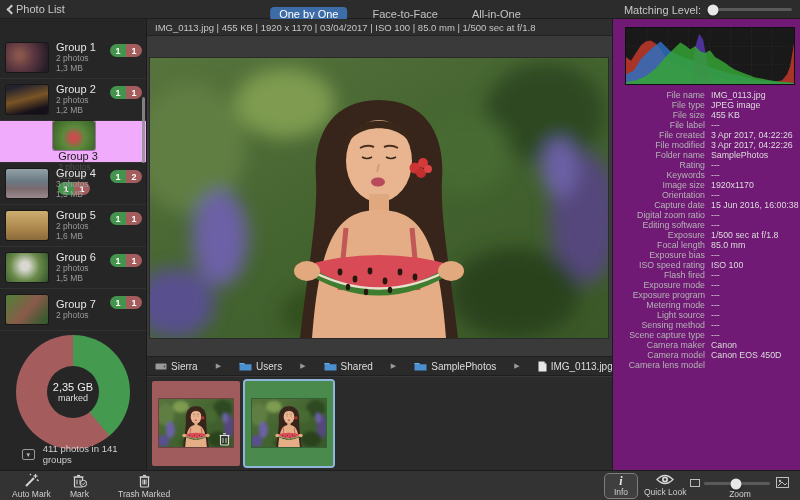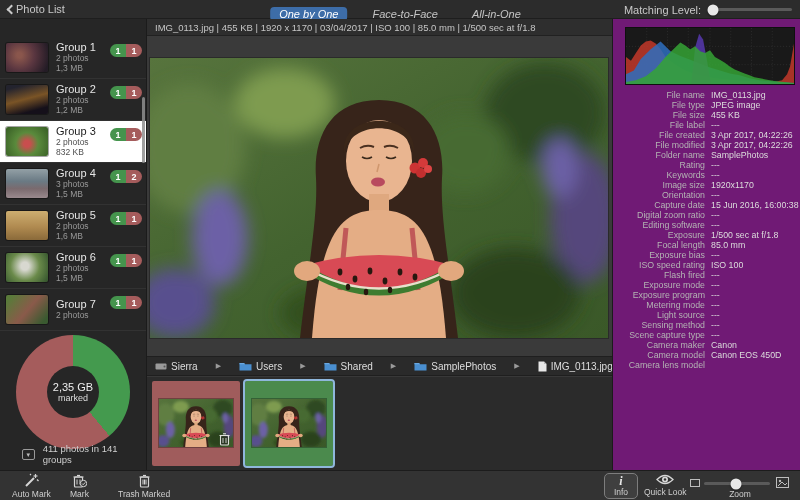--- a/index.html
+++ b/index.html
@@ -4,35 +4,35 @@
 <style>
   * { margin:0; padding:0; box-sizing:border-box; }
   html,body { background:#222; }
   body { font-family:"Liberation Sans", sans-serif; }
   .app { position:relative; width:800px; height:500px; background:#383838; overflow:hidden; color:#ccc; }
 
   
   .topbar { position:absolute; top:0; left:0; width:800px; height:19px; background:#2c2c2c; border-bottom:1px solid #1e1e1e; display:flex; align-items:center; }
   .backbtn { display:flex; align-items:center; gap:1px; margin-left:8px; color:#c9c9c9; font-size:11px; cursor:default; }
   .chev-left { width:7px; height:7px; border-left:2px solid #c9c9c9; border-bottom:2px solid #c9c9c9; transform:rotate(45deg); margin-top:1px; }
-  .tabs { position:absolute; left:50%; top:4px; transform:translateX(-50%); height:19px; display:flex; align-items:center; gap:16px;font-style:italic; }
+  .tabs { position:absolute; left:50%; top:4px; transform:translateX(-50%); height:19px; display:flex; align-items:center; gap:16px; }
   .tab { font-size:11px; color:#c4c4c4; padding:1px 9px; border-radius:4px; }
   .tab.active { background:#3d6da8; color:#fff; }
   .match { position:absolute; right:8px; top:0; height:19px; display:flex; align-items:center; gap:7px; }
   .match-label { font-size:11px; color:#c9c9c9; }
   .slider { position:relative; width:84px; height:3px; background:#5a5a5a; border-radius:2px; }
   .knob { position:absolute; top:50%; transform:translate(-50%,-50%); width:11px; height:11px; background:#e8e8e8; border-radius:50%; box-shadow:0 1px 2px rgba(0,0,0,.5); }
 
   
   .sidebar { position:absolute; top:19px; left:0; width:147px; height:451px; background:#262626; border-right:1px solid #1b1b1b; }
   .sorthdr { height:18px; display:flex; align-items:center; gap:5px; padding-left:8px; font-size:10px; color:#b8b8b8; border-bottom:1px solid #1f1f1f; background:#2a2a2a; }
   .sort-caret { font-size:8px; color:#9a9a9a; }
   .grouplist { position:absolute; top:18px; left:0; right:0; height:296px; overflow:hidden; }
   .group-row { position:relative; height:42px; display:flex; align-items:center; padding:0 4px 0 6px; border-bottom:1px solid #323232; }
-  .group-row.selected { background:#ffffff; }
+  .group-row.selected { background:#f0abfc;flex-direction:column; }
   .gthumb { width:42px; height:29px; border-radius:2px; flex:0 0 auto; box-shadow:0 0 0 1px rgba(0,0,0,.35); }
   .ginfo { margin-left:8px; flex:1; line-height:1.15; }
   .gname { font-size:11px; color:#e6e6e6; }
   .gsub { font-size:8.5px; color:#9a9a9a; }
   .group-row.selected .gname { color:#1c1c1c; }
   .group-row.selected .gsub { color:#4f4f4f; }
   .gbadge { display:flex; margin-bottom:14px; }
   .bseg { width:16px; height:13px; font-size:9px; font-weight:bold; color:#fff; display:flex; align-items:center; justify-content:center; }
   .bseg.green { background:#45944d; border-radius:7px 0 0 7px; }
   .bseg.red { background:#a55c5c; border-radius:0 7px 7px 0; }

